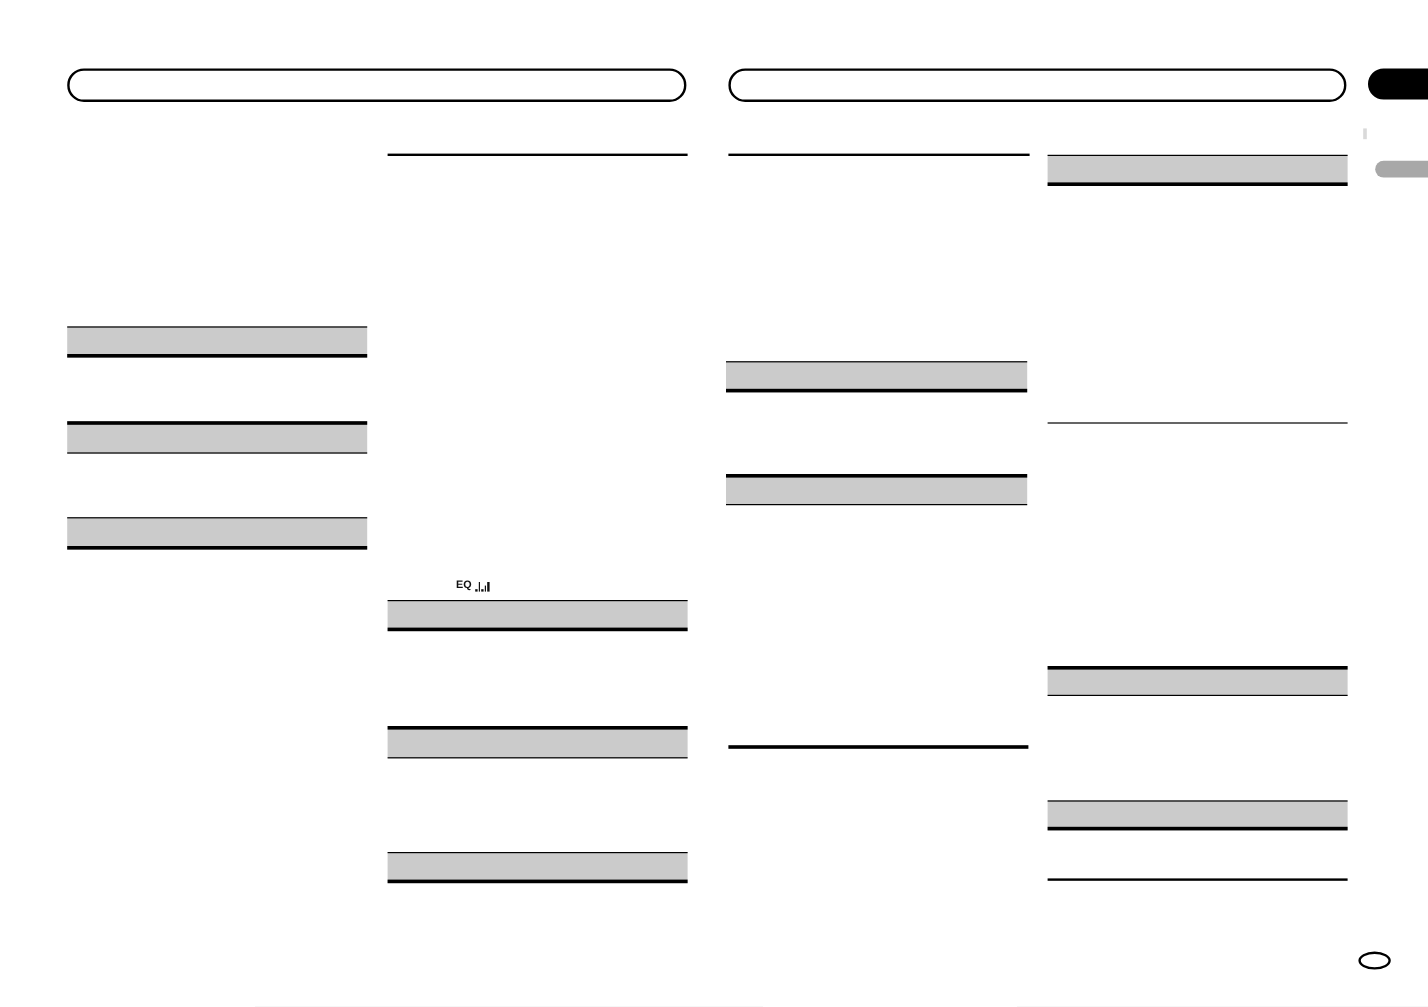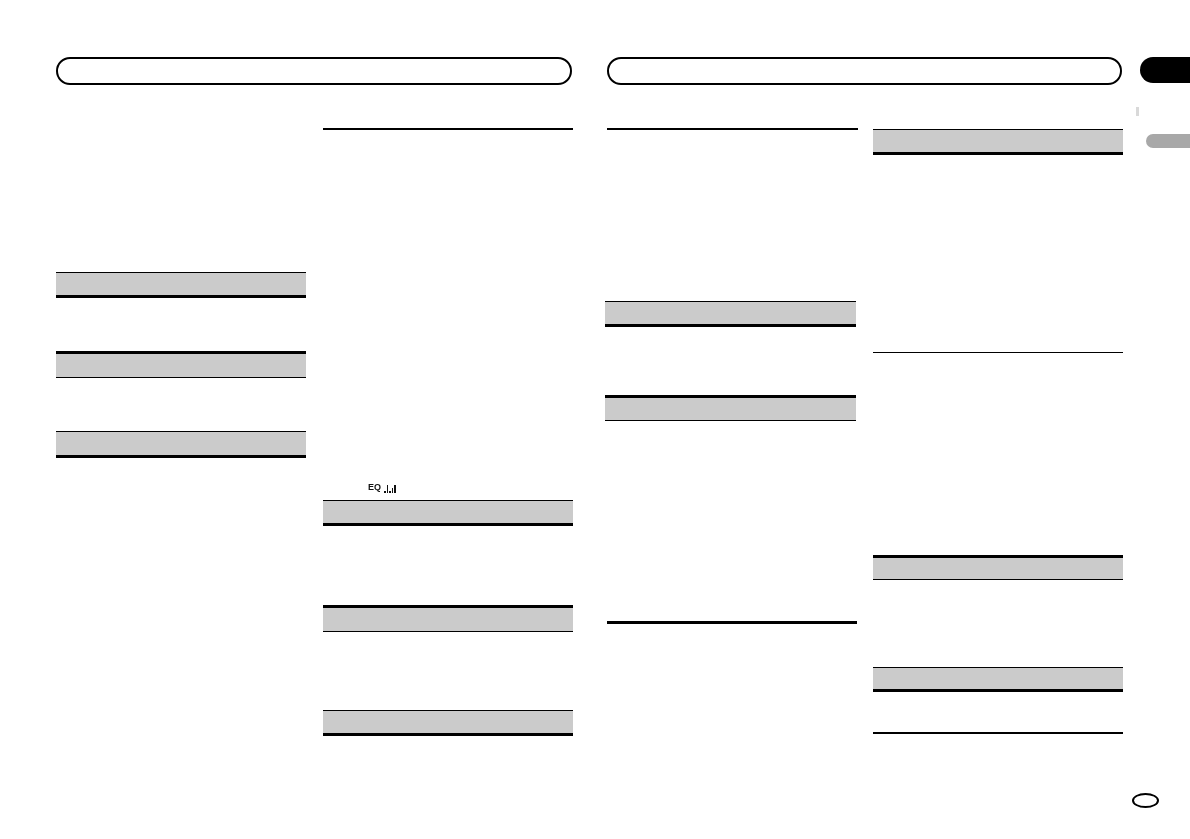--- a/index.html
+++ b/index.html
@@ -74,21 +74,21 @@
 
 <div class="page">
 
   <div class="pill-outline" style="left: 56px; top: 57px; width: 516px; height: 28px;"></div>
   <div class="pill-outline" style="left: 607px; top: 57px; width: 515px; height: 28px;"></div>
 
   <div class="edge-tab active" style="left: 1140px; top: 57px; width: 50px; height: 26px;"></div>
   <div class="faint-mark" style="left: 1136px; top: 107px; width: 3px; height: 9px;"></div>
   <div class="edge-tab inactive" style="left: 1146px; top: 134px; width: 44px; height: 14px;"></div>
 
-  <div class="display-indicator" style="left: 344px; top: 481px; width: 30px; height: 12px; padding-left: 24px;">
+  <div class="display-indicator" style="left: 356px; top: 481px; width: 30px; height: 12px; padding-left: 24px;">
     <span class="txt">EQ</span>
     <span class="level-bars">
       <i class="b1"></i>
         <i class="b2"></i>
         <i class="b3"></i>
         <i class="b4"></i>
         <i class="b5"></i>
     </span>
   </div>
 

